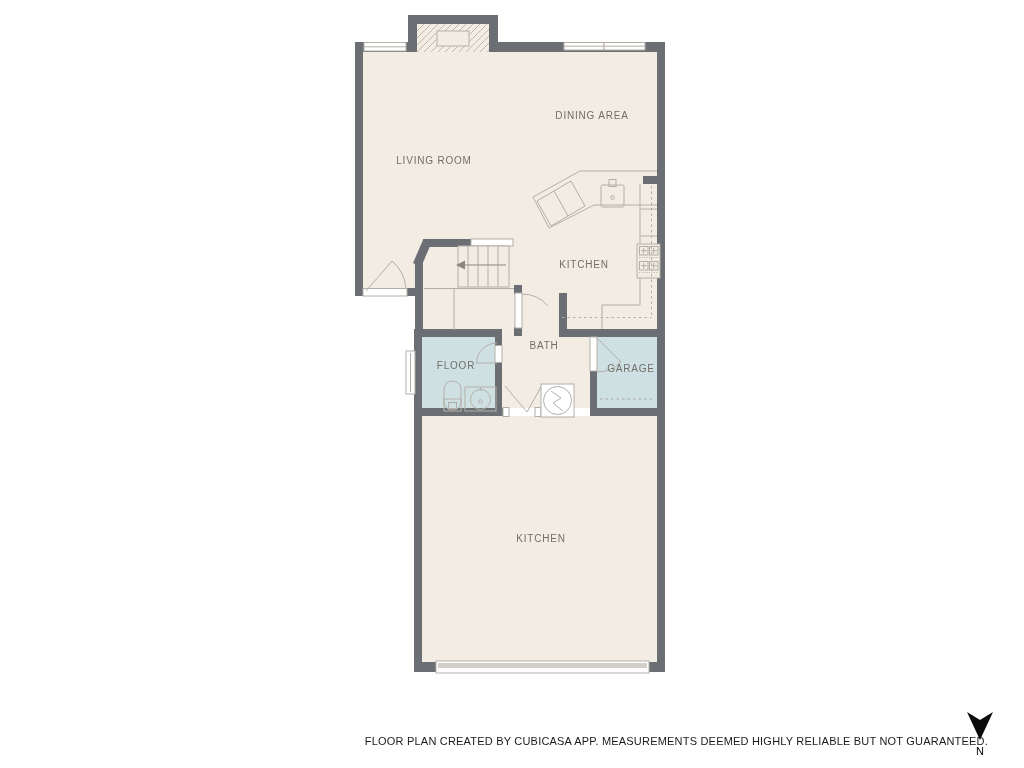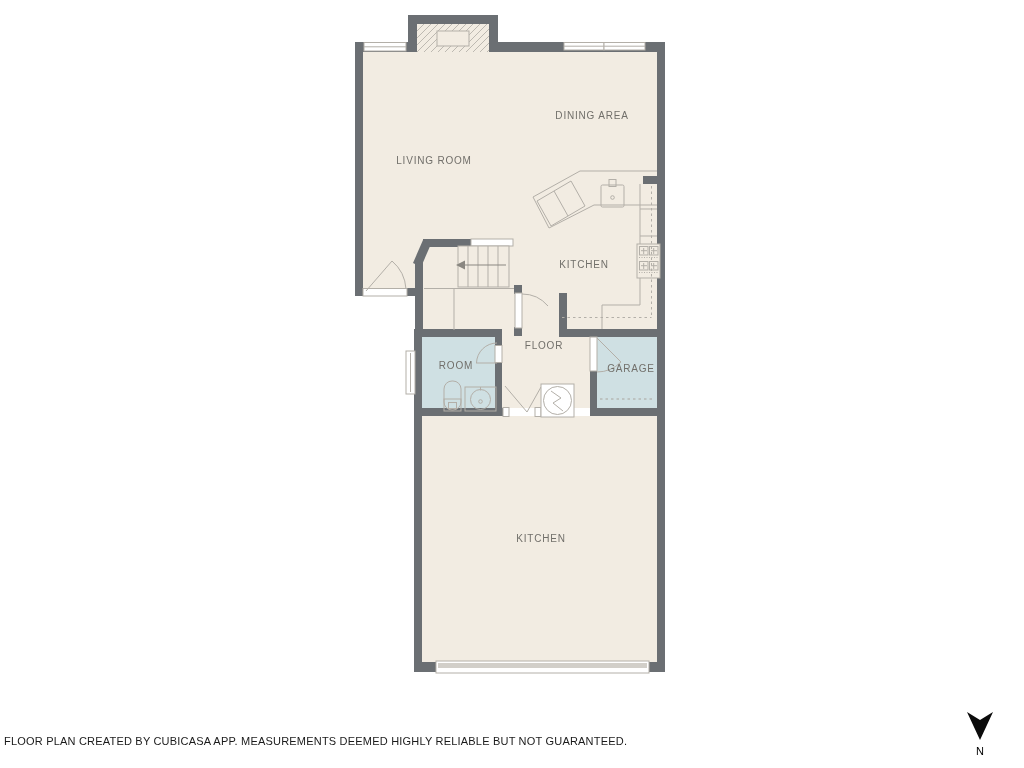--- a/index.html
+++ b/index.html
@@ -6,21 +6,21 @@
   .canvas{
     position:relative;width:1024px;height:768px;background:#ffffff;
     font-family:"Liberation Sans", sans-serif;overflow:hidden;
   }
   .plan-svg{position:absolute;left:0;top:0;}
   .room-label{
     position:absolute;transform:translate(-50%,-50%);
     font-size:10px;letter-spacing:0.8px;color:#716f6a;white-space:nowrap;
   }
   .footer{
-    position:absolute;left:4px;top:735px;width:975px;text-align:left;
+    position:absolute;left:13px;top:735px;width:975px;text-align:right;
     font-size:11px;letter-spacing:0.2px;color:#1a1a1a;white-space:nowrap;
   }
   .compass{position:absolute;left:965px;top:711px;width:30px;text-align:center;}
   .compass-label{font-size:11px;color:#000;margin-top:0px;}
 </style>
 </head>
 <body>
 
 <div class="canvas">
 
@@ -195,22 +195,22 @@
 
     <g>
       <rect x="436" y="661" width="213" height="12" fill="#ffffff" stroke="#b3afa8" stroke-width="1"></rect>
       <rect x="438" y="663" width="209" height="5" fill="#d2cfc9"></rect>
     </g>
   </svg>
 
   <div class="room-label" style="left:434px;top:160px">LIVING ROOM</div>
   <div class="room-label" style="left:592px;top:115px">DINING AREA</div>
   <div class="room-label" style="left:584px;top:264px">KITCHEN</div>
-  <div class="room-label" style="left:544px;top:345px">FLOOR</div>
-  <div class="room-label" style="left:456px;top:365px">ROOM</div>
+  <div class="room-label" style="left:544px;top:345px">BATH</div>
+  <div class="room-label" style="left:456px;top:365px">FLOOR</div>
   <div class="room-label" style="left:631px;top:368px">GARAGE</div>
   <div class="room-label" style="left:541px;top:538px">KITCHEN</div>
 
   <div class="footer">FLOOR PLAN CREATED BY CUBICASA APP. MEASUREMENTS DEEMED HIGHLY RELIABLE BUT NOT GUARANTEED.</div>
 
   <div class="compass">
     <svg width="28" height="30" viewBox="0 0 28 30">
       <polygon points="1,1 14,9 27,1 14,29" fill="#0b0b0b"></polygon>
     </svg>
     <div class="compass-label">N</div>

